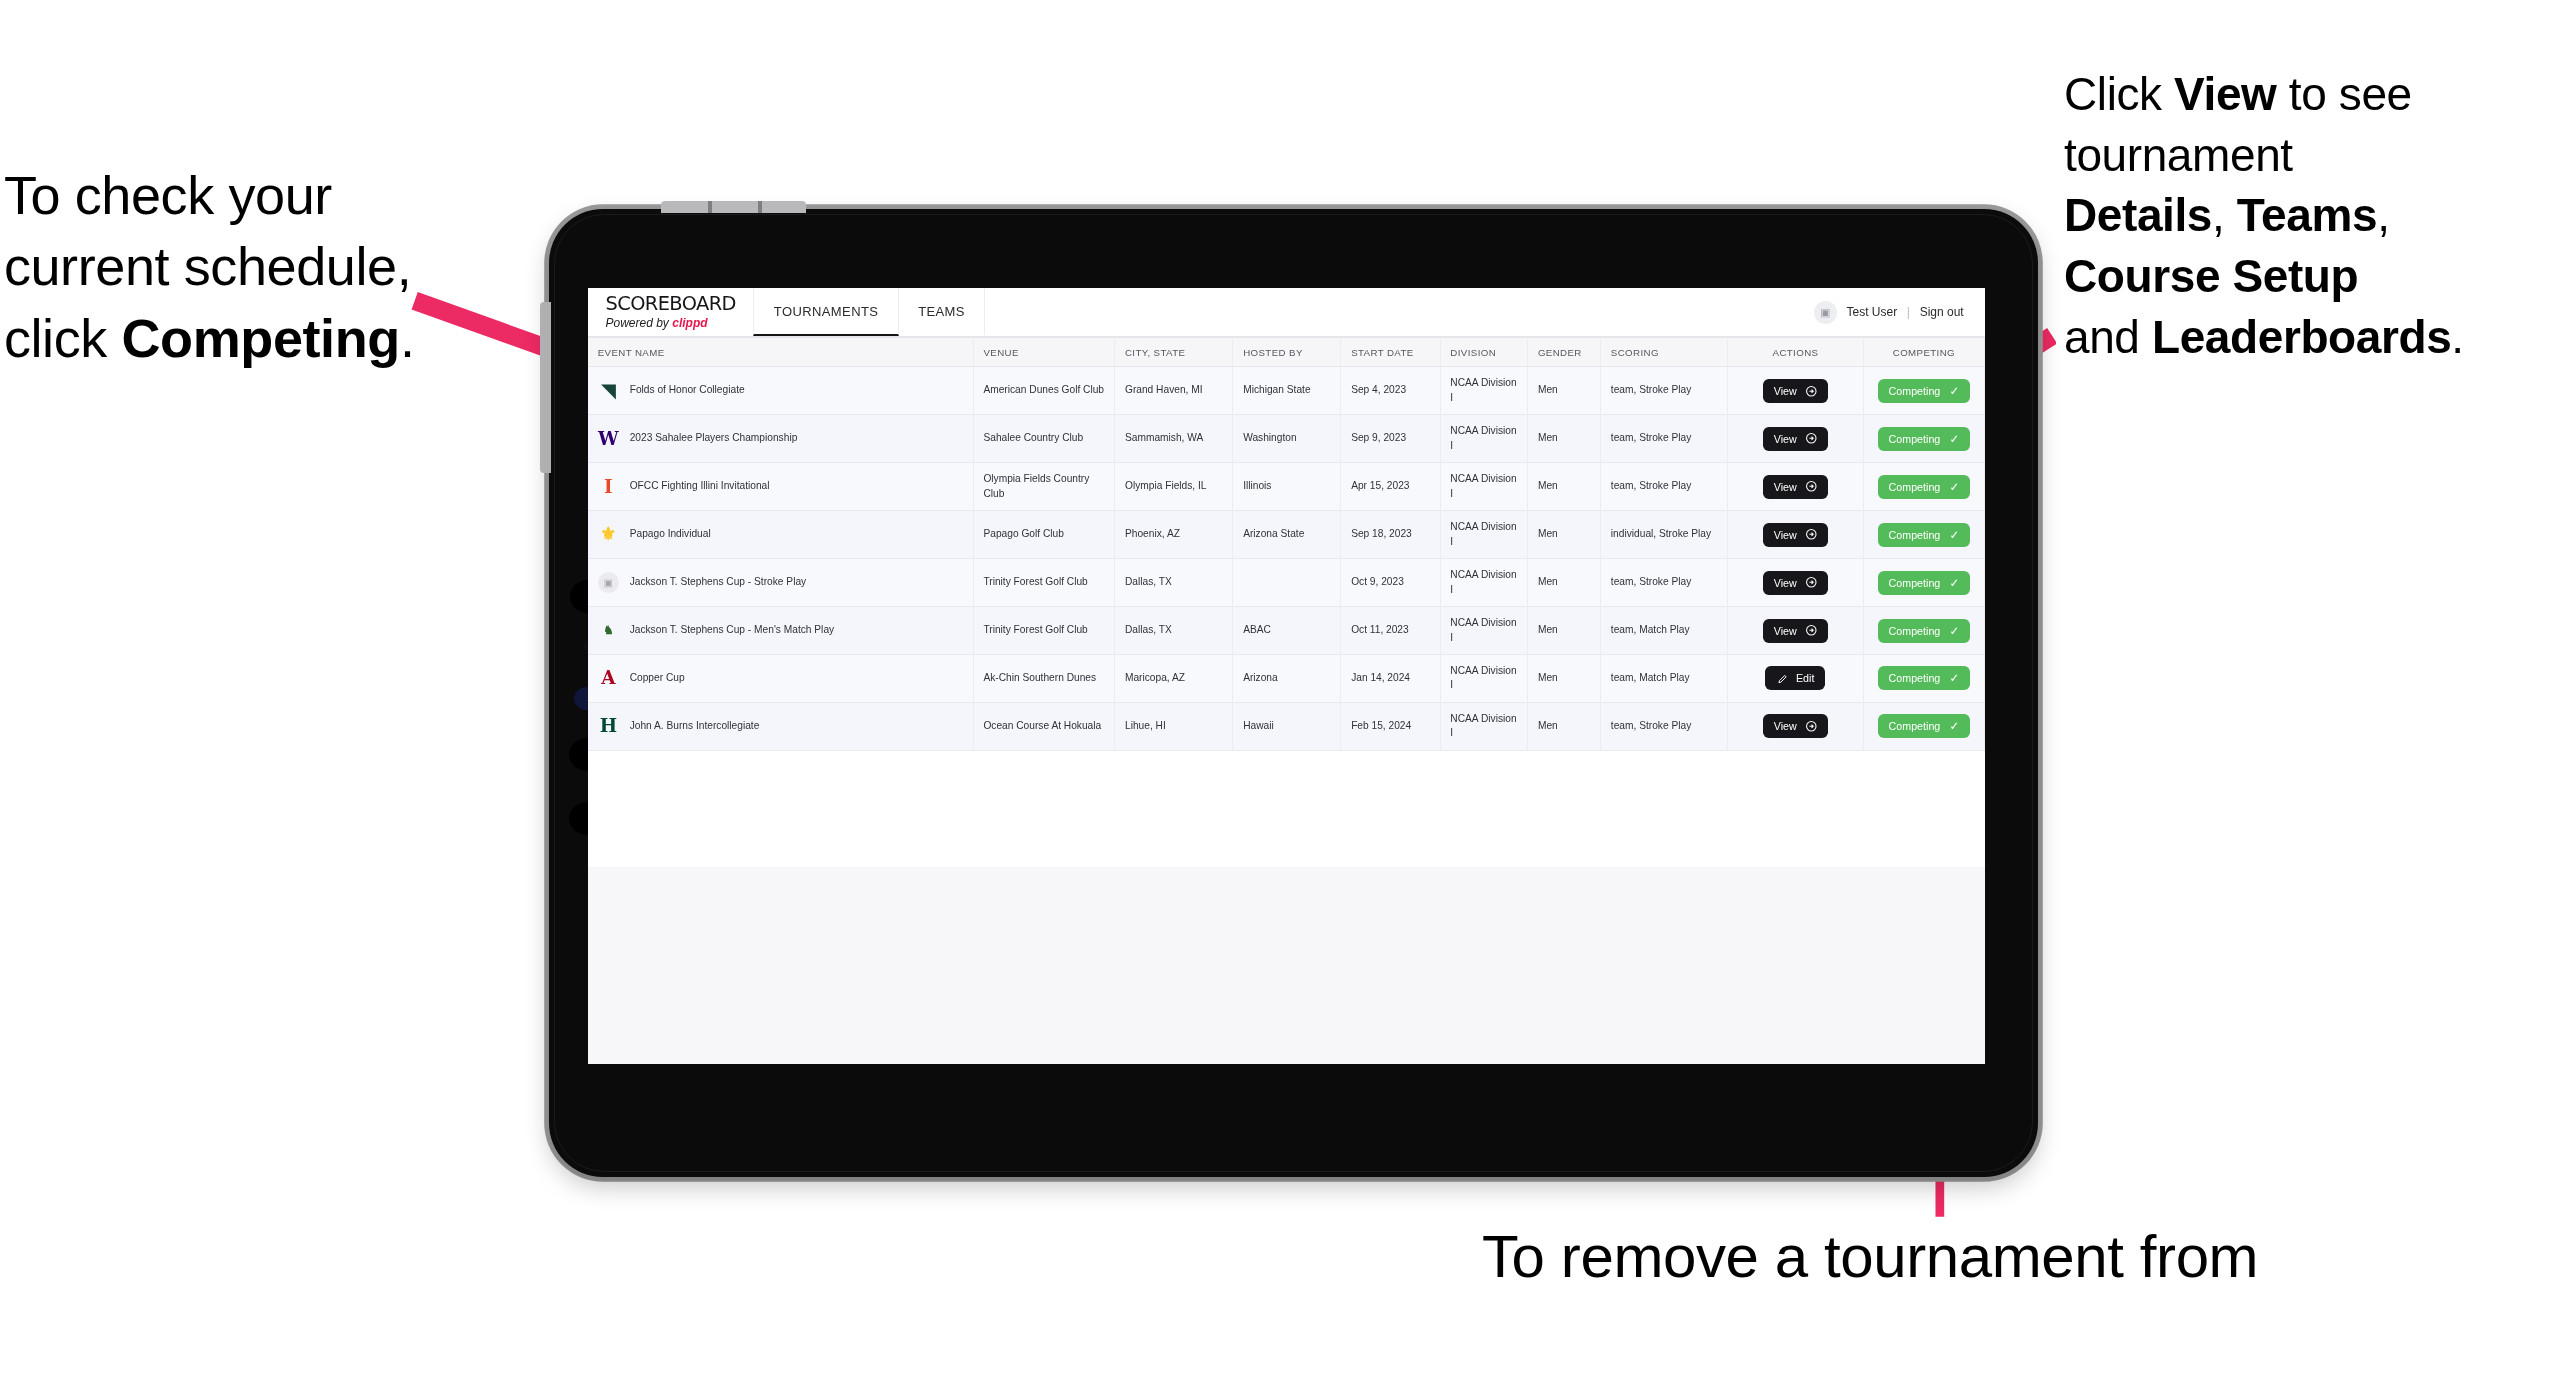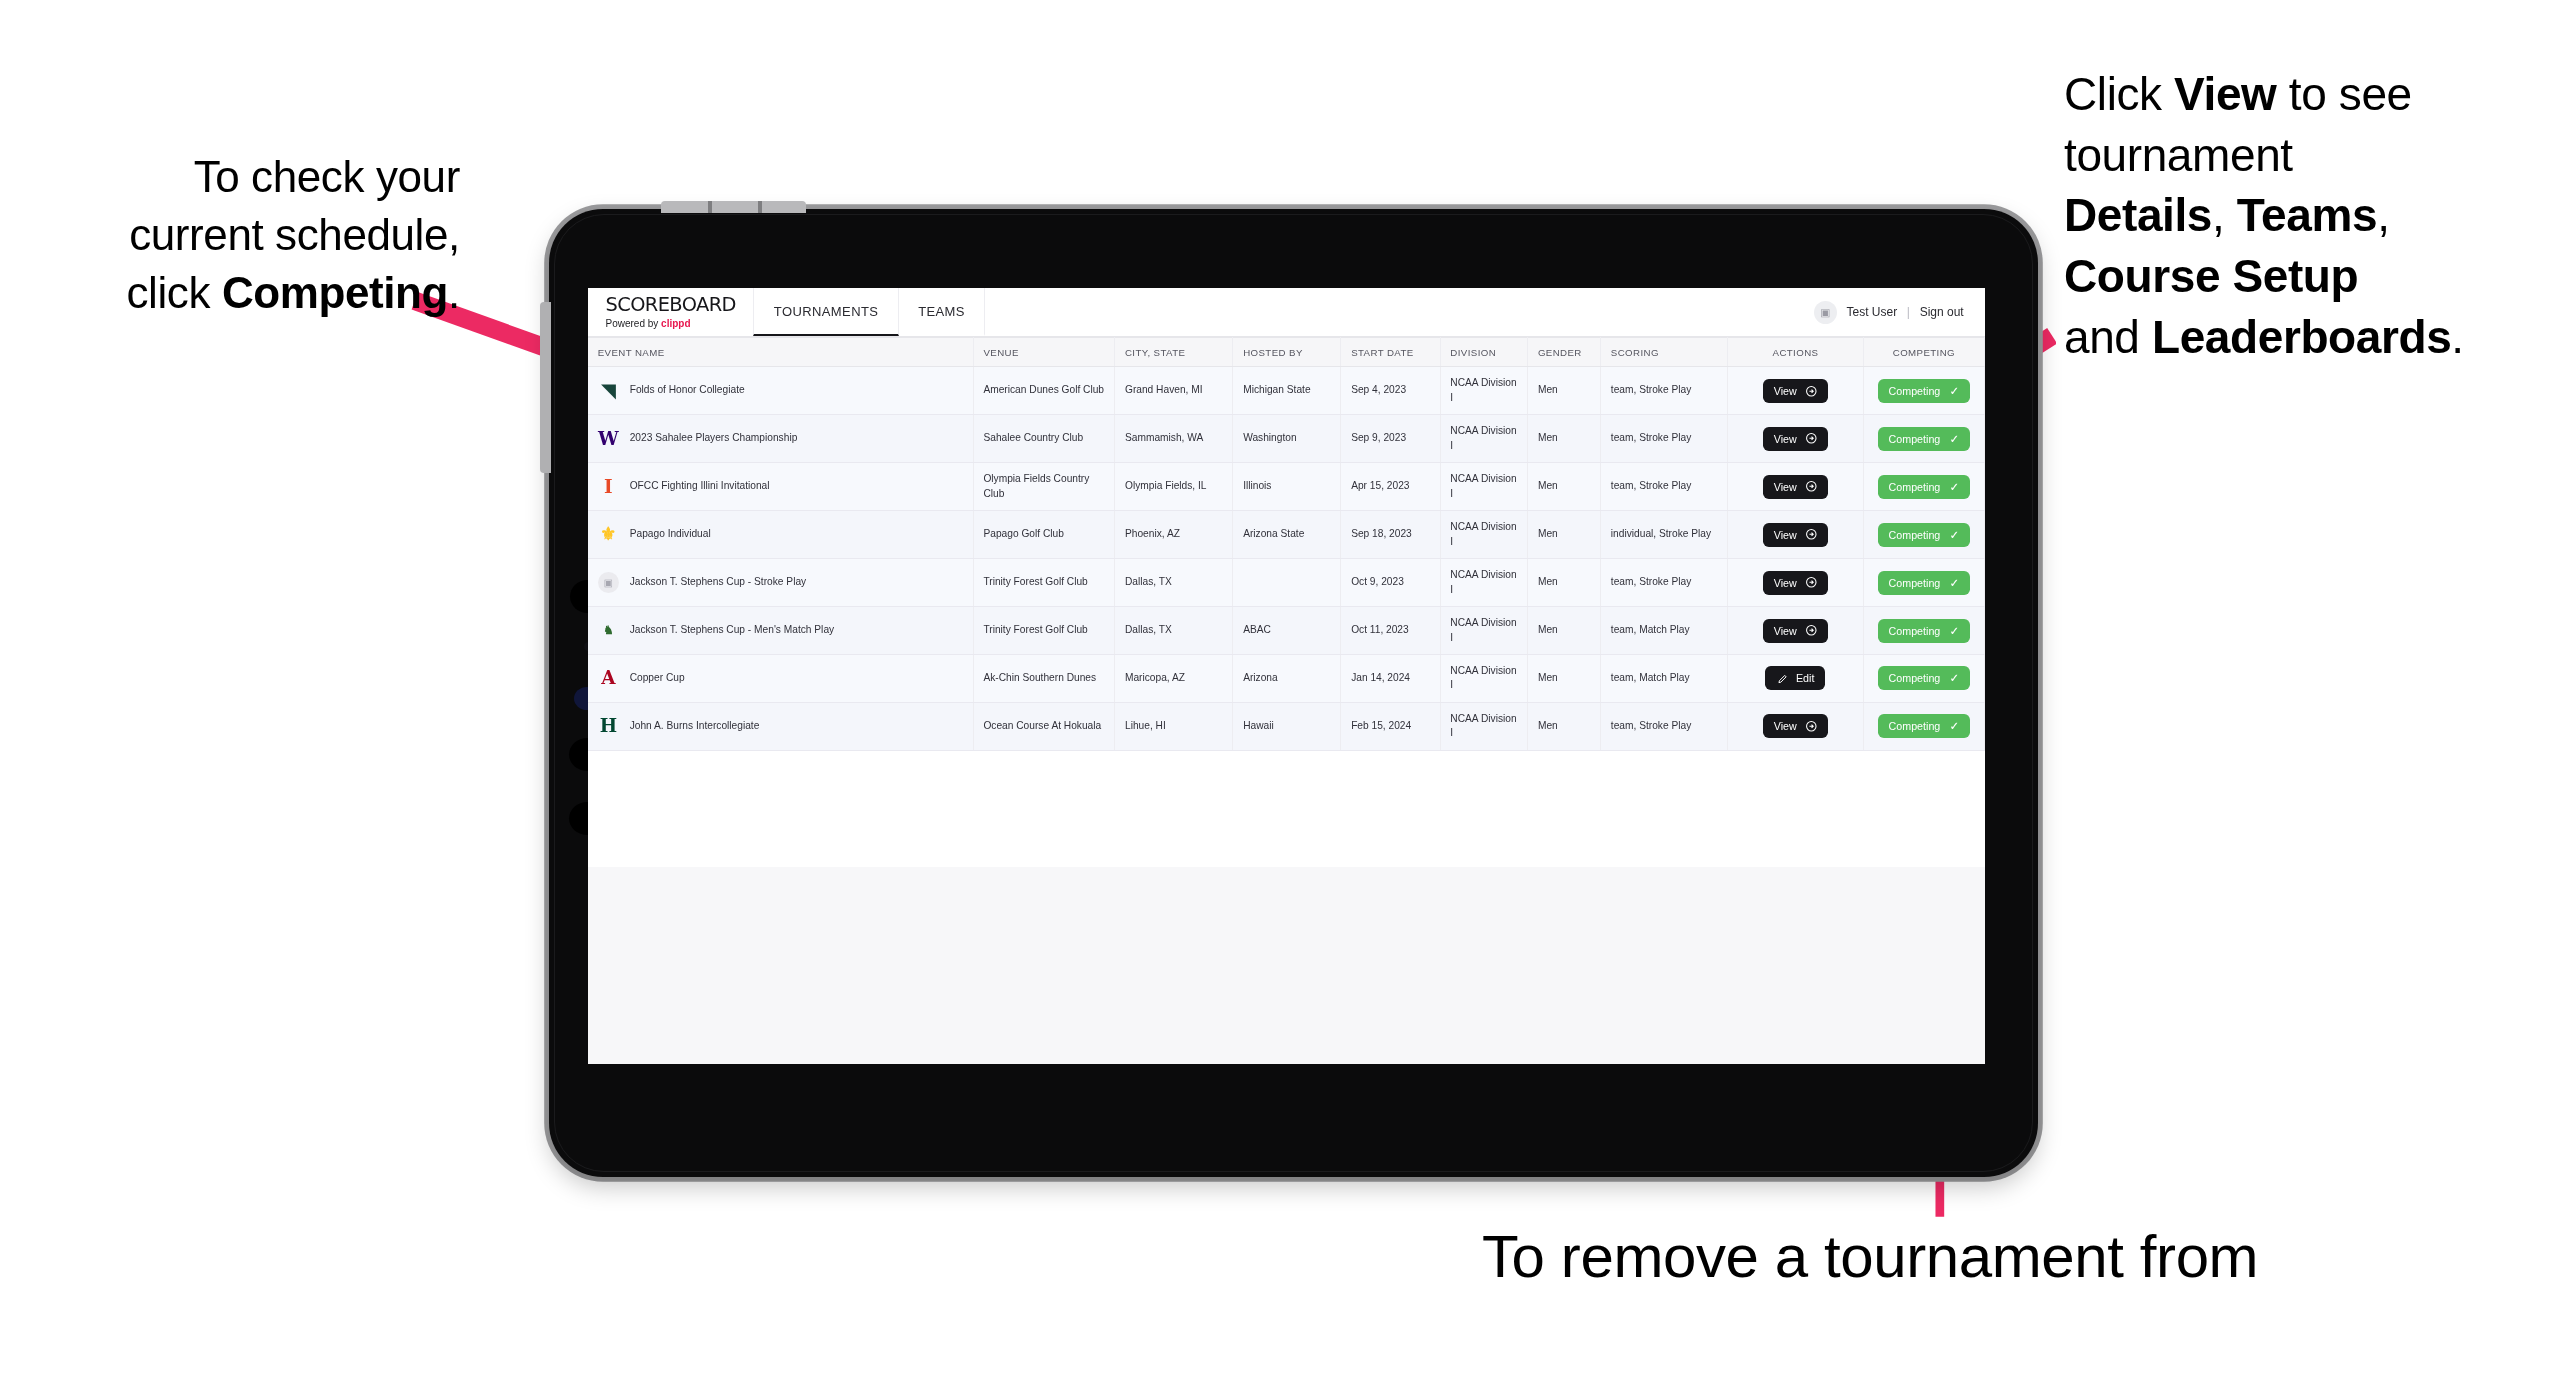--- a/index.html
+++ b/index.html
@@ -15,24 +15,23 @@
   
   .callout {
     position:absolute;
     color:#000;
     line-height:1.32;
     letter-spacing:-0.4px;
   }
   .callout b { font-weight:700; }
 
   #callout-left {
-    left:3.9px; top:148px;
+    left:3.9px; top:160px;
     width:456px;
-    font-size:44px;
-    text-align:right;
+    font-size:54px;
   }
   #callout-topright {
     left:2064px; top:64px;
     width:514px;
     font-size:46px;
   }
   #callout-bottomright {
     left:1482px; top:1217px;
     width:970px;
     font-size:60px;
@@ -114,24 +113,25 @@
   }
   .brand-title {
     font-family:"DejaVu Sans", sans-serif;
     font-weight:400;
     font-size:19.4px;
     letter-spacing:-0.6px;
     color:#16161a;
     line-height:1;
   }
   .brand-sub {
-    font-size:10px;
+    font-size:12px;
     color:#1d1d20;
     margin-top:2.9px;
     white-space:nowrap;
+    font-style:italic;
   }
   .brand-sub .accent { color:#e8174f; font-weight:600; }
 
   .navtabs { display:flex; align-items:stretch; }
   .navtab {
     display:flex; align-items:center;
     padding:0 19.4px;
     font-size:13px;
     letter-spacing:0.4px;
     color:#2a2a30;

